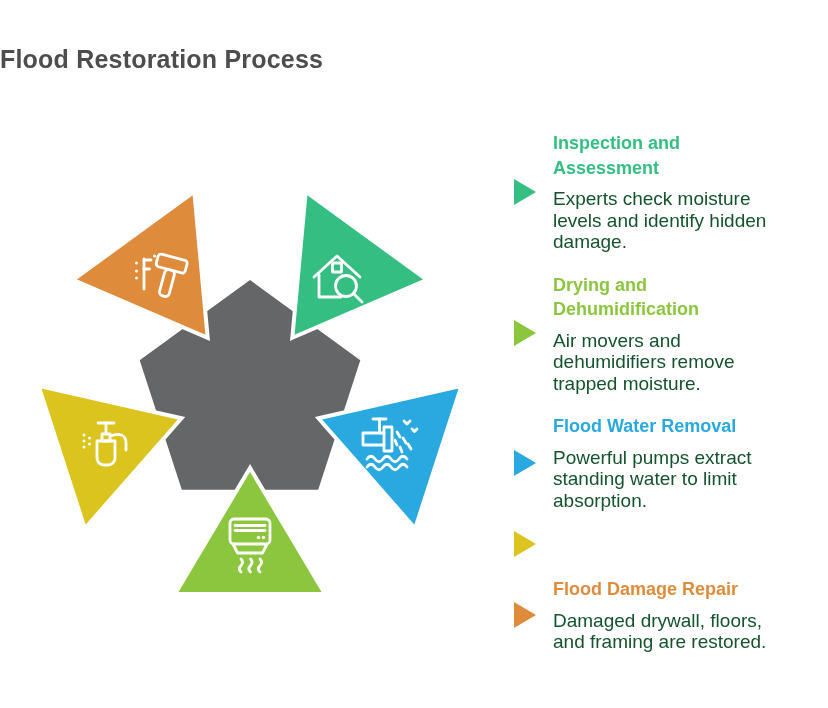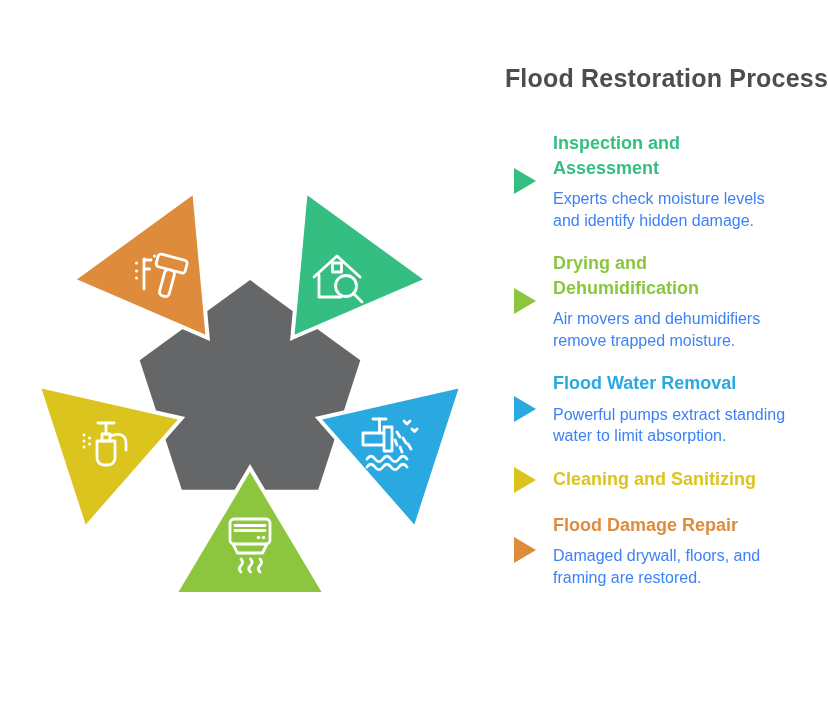--- a/index.html
+++ b/index.html
@@ -5,22 +5,22 @@
   * { margin: 0; padding: 0; box-sizing: border-box; }
   html, body { width: 828px; height: 708px; }
   body {
     position: relative;
     background: #ffffff;
     font-family: "Liberation Sans", sans-serif;
     overflow: hidden;
   }
   .page-title {
     position: absolute;
-    top: 64px; left: 0; width: 828px;
-    text-align: right;
+    top: 45px; left: 0; width: 828px;
+    text-align: left;
     font-size: 25px;
     font-weight: bold;
     color: #4d4d4d;
     letter-spacing: 0.2px;
   }
   .diagram {
     position: absolute;
     left: 27px; top: 173px;
     width: 446px; height: 446px;
   }
@@ -40,23 +40,23 @@
   }
   .legend-text { margin-left: 17px; }
   .legend-title {
     font-size: 18px;
     font-weight: bold;
     line-height: 24.5px;
     max-width: 215px;
   }
   .legend-desc {
     margin-top: 8px;
-    font-size: 16px;
+    font-size: 19px;
     line-height: 21.5px;
-    color: #3b82f6;
+    color: #14532d;
     max-width: 238px;
   }
   .icon-art { stroke: #ffffff; stroke-width: 2.8; fill: none; stroke-linecap: round; stroke-linejoin: round; }
   .icon-dot { fill: #ffffff; stroke: none; }
   .tri { stroke: #ffffff; stroke-width: 4; }
 </style>
 </head>
 <body>
 
 <h1 class="page-title">Flood Restoration Process</h1>
@@ -192,21 +192,20 @@
       <h2 class="legend-title" style="color: rgb(41, 169, 224);">Flood Water Removal</h2>
       <p class="legend-desc">Powerful pumps extract standing water to limit absorption.</p>
     </div>
   </div>
 
   <div class="legend-item">
     <svg class="legend-arrow" width="22" height="26" viewBox="0 0 22 26">
       <polygon points="0,0 22,13 0,26" fill="#dcc41e"></polygon>
     </svg>
     <div class="legend-text">
-      <h2 class="legend-title" style="color: rgb(220, 196, 30);">Cleaning and Sanitizing</h2>
     </div>
   </div>
 
   <div class="legend-item">
     <svg class="legend-arrow" width="22" height="26" viewBox="0 0 22 26">
       <polygon points="0,0 22,13 0,26" fill="#de8c3c"></polygon>
     </svg>
     <div class="legend-text">
       <h2 class="legend-title" style="color: rgb(222, 140, 60);">Flood Damage Repair</h2>
       <p class="legend-desc">Damaged drywall, floors, and framing are restored.</p>

